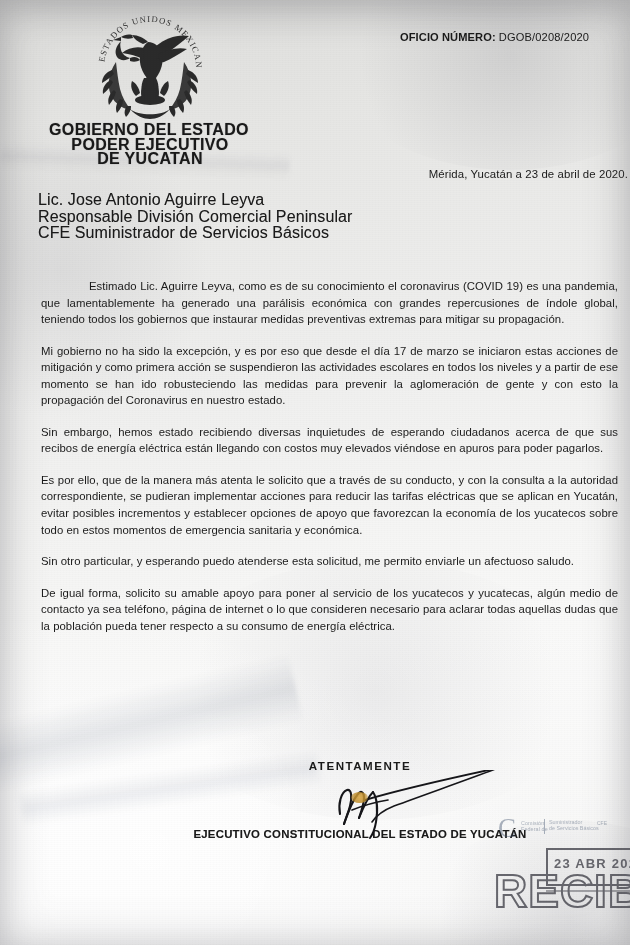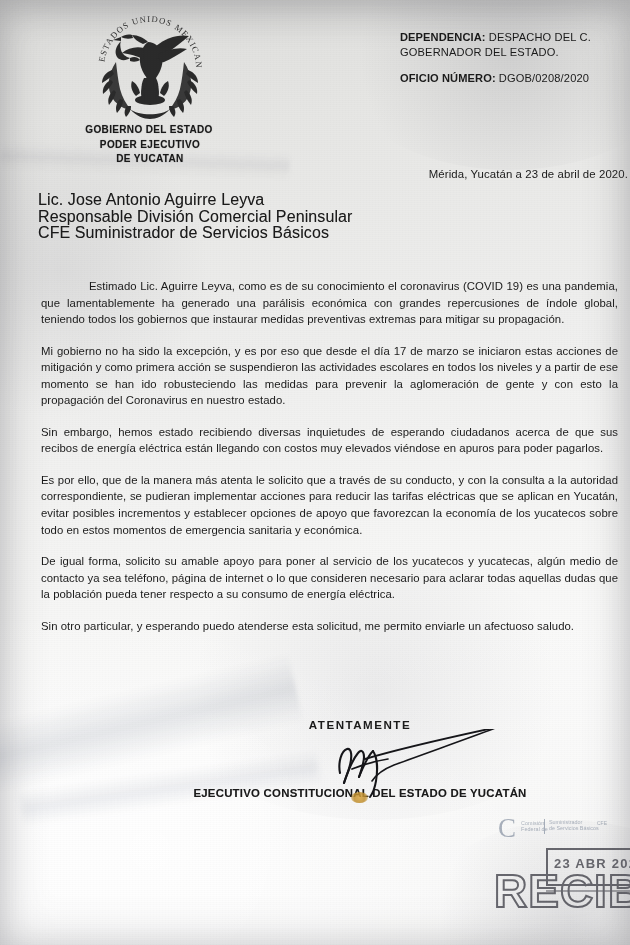--- a/index.html
+++ b/index.html
@@ -33,21 +33,21 @@
     position:absolute;inset:0;pointer-events:none;
     box-shadow:inset 0 0 46px rgba(90,90,95,.30), inset 0 12px 30px rgba(80,80,88,.16);
   }
   #content{position:absolute;inset:0;}
 
   
   #letterhead{position:absolute;left:0;top:4px;width:300px;text-align:center;}
   #coat{width:128px;height:118px;margin:0 auto;display:block;opacity:.92;}
   #gov-lines{
     margin-top:1px;
-    font-weight:bold;font-size:10px;line-height:14.6px;
+    font-weight:bold;font-size:16px;line-height:14.6px;
     letter-spacing:.35px;color:#1a1a1a;
     text-shadow:0 0 1px rgba(0,0,0,.35);
   }
   #gov-lines div{white-space:nowrap;}
   .gl1{margin-left:-2px;}
 
   
   #header-block{position:absolute;left:400px;top:30px;width:228px;font-size:11.1px;line-height:14.6px;}
   #header-block .hrow{margin-bottom:12px;}
   #header-block .hlabel{font-weight:bold;letter-spacing:.1px;}
@@ -74,21 +74,21 @@
     font-size:11.35px;line-height:16.55px;
     text-align:justify;
     letter-spacing:.05px;
   }
   #body p{margin:12px 0 15px 0;}
   #body p.indent{text-indent:48px;}
 
   
   #signature{position:absolute;left:150px;top:718px;width:420px;text-align:center;}
   #sig-atte{
-    font-weight:bold;font-size:11.6px;letter-spacing:1.5px;
+    font-weight:bold;font-size:11.6px;letter-spacing:1.5px;margin-top:41px;
   }
   #sig-mark{position:relative;height:52px;margin-top:2px;}
   #sig-svg{position:absolute;left:50%;top:-4px;transform:translateX(-28px);}
   #sig-name{
     font-weight:bold;font-size:11.4px;letter-spacing:.5px;margin-top:-4px;
     text-shadow:0 0 .5px rgba(0,0,0,.3);
   }
   #sig-title{
     font-weight:bold;font-size:11.4px;letter-spacing:.25px;margin-top:2px;
     text-shadow:0 0 .5px rgba(0,0,0,.3);
@@ -228,45 +228,40 @@
       </svg>
       <div id="gov-lines">
         <div class="gl1">GOBIERNO DEL ESTADO</div>
         <div>PODER EJECUTIVO</div>
         <div>DE YUCATAN</div>
       </div>
     </div>
 
     <div id="header-block">
       <div class="hrow">
-        <span class="hlabel">DEPENDENCIA:</span>
-        <span class="hval">DESPACHO DEL C.</span>
-        <span class="hcont">GOBERNADOR DEL ESTADO.</span>
-      </div>
-      <div class="hrow">
         <span class="hlabel">OFICIO NÚMERO:</span>
         <span class="hval">DGOB/0208/2020</span>
       </div>
     </div>
 
     <div id="dateline">Mérida, Yucatán a 23 de abril de 2020.</div>
 
     <div id="recipient">
       <div>Lic. Jose Antonio Aguirre Leyva</div>
       <div>Responsable División Comercial Peninsular</div>
       <div>CFE Suministrador de Servicios Básicos</div>
     </div>
 
     <div id="body">
       <p class="indent">Estimado Lic. Aguirre Leyva, como es de su conocimiento el coronavirus (COVID 19) es una pandemia, que lamentablemente ha generado una parálisis económica con grandes repercusiones de índole global, teniendo todos los gobiernos que instaurar medidas preventivas extremas para mitigar su propagación.</p>
       <p>Mi gobierno no ha sido la excepción, y es por eso que desde el día 17 de marzo se iniciaron estas acciones de mitigación y como primera acción se suspendieron las actividades escolares en todos los niveles y a partir de ese momento se han ido robusteciendo las medidas para prevenir la aglomeración de gente y con esto la propagación del Coronavirus en nuestro estado.</p>
       <p>Sin embargo, hemos estado recibiendo diversas inquietudes de esperando ciudadanos acerca de que sus recibos de energía eléctrica están llegando con costos muy elevados viéndose en apuros para poder pagarlos.</p>
       <p>Es por ello, que de la manera más atenta le solicito que a través de su conducto, y con la consulta a la autoridad correspondiente, se pudieran implementar acciones para reducir las tarifas eléctricas que se aplican en Yucatán, evitar posibles incrementos y establecer opciones de apoyo que favorezcan la economía de los yucatecos sobre todo en estos momentos de emergencia sanitaria y económica.</p>
+      <p>Sin otro particular, y esperando puedo atenderse esta solicitud, me permito enviarle un afectuoso saludo.</p>
       <p>De igual forma, solicito su amable apoyo para poner al servicio de los yucatecos y yucatecas, algún medio de contacto ya sea teléfono, página de internet o lo que consideren necesario para aclarar todas aquellas dudas que la población pueda tener respecto a su consumo de energía eléctrica.</p>
-      <p>Sin otro particular, y esperando puedo atenderse esta solicitud, me permito enviarle un afectuoso saludo.</p>
     </div>
 
     <div id="signature">
       <div id="sig-atte">ATENTAMENTE</div>
       <div id="sig-mark">
         <svg id="sig-svg" width="170" height="70" viewBox="0 0 170 70" aria-hidden="true">
           <g fill="none" stroke="#16161a" stroke-linecap="round" stroke-linejoin="round">
             <path d="M8 44 C6 34 9 22 15 20 C20 19 20 28 18 36 C16 44 13 50 12 54" stroke-width="2.1"></path>
             <path d="M12 54 C16 42 21 30 26 24 C29 20 32 22 32 28 C32 34 29 42 27 48" stroke-width="2.1"></path>
             <path d="M27 48 C31 38 36 27 41 22" stroke-width="2"></path>

